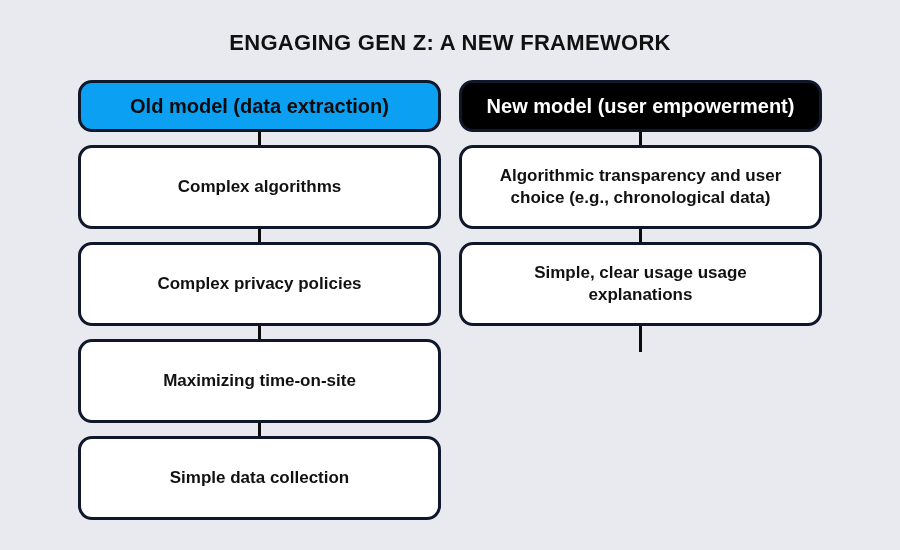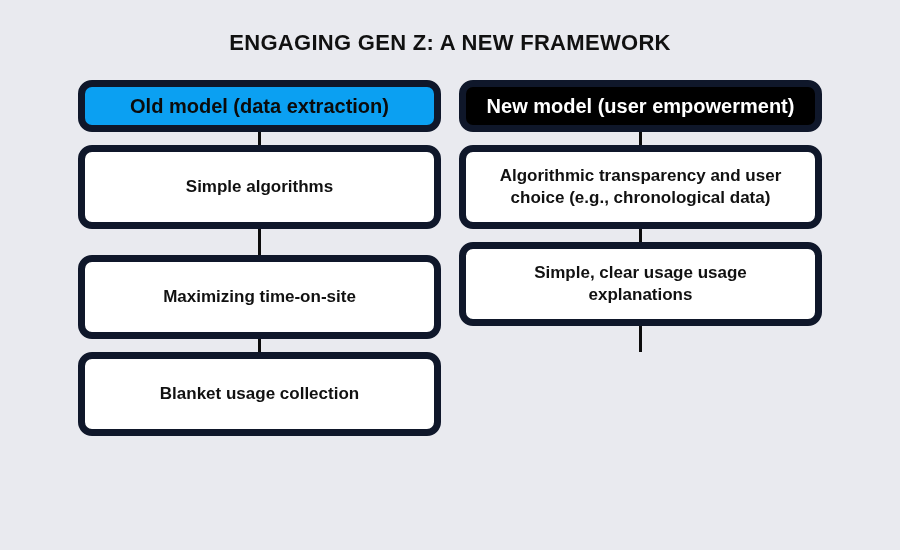--- a/index.html
+++ b/index.html
@@ -39,21 +39,21 @@
   }
   .col {
     width: 363px;
     display: flex;
     flex-direction: column;
     align-items: center;
   }
   .box {
     box-sizing: border-box;
     width: 100%;
-    border: 7px solid #0f172a;
+    border: 3px solid #0f172a;
     border-radius: 14px;
     display: flex;
     align-items: center;
     justify-content: center;
     text-align: center;
     font-weight: bold;
     color: #111;
   }
   .header-box {
     height: 52px;
@@ -87,26 +87,27 @@
 
 <div class="canvas">
 
   <div class="diagram-title">ENGAGING GEN Z: A NEW FRAMEWORK</div>
 
   <div class="columns">
 
     <div class="col">
       <div class="box header-box header-blue">Old model (data extraction)</div>
       <div class="connector"></div>
-      <div class="box item-box">Simple algorithms</div>
+      <div class="box item-box">Complex algorithms</div>
       <div class="connector"></div>
+      <div class="box item-box">Complex privacy policies</div>
       <div class="connector"></div>
       <div class="box item-box">Maximizing time-on-site</div>
       <div class="connector"></div>
-      <div class="box item-box">Blanket usage collection</div>
+      <div class="box item-box">Simple data collection</div>
     </div>
 
     <div class="col">
       <div class="box header-box header-dark">New model (user empowerment)</div>
       <div class="connector"></div>
       <div class="box item-box">Algorithmic transparency and user choice (e.g., chronological data)</div>
       <div class="connector"></div>
       <div class="box item-box">Simple, clear usage usage explanations</div>
       <div class="connector"></div>
       <div class="connector"></div>

